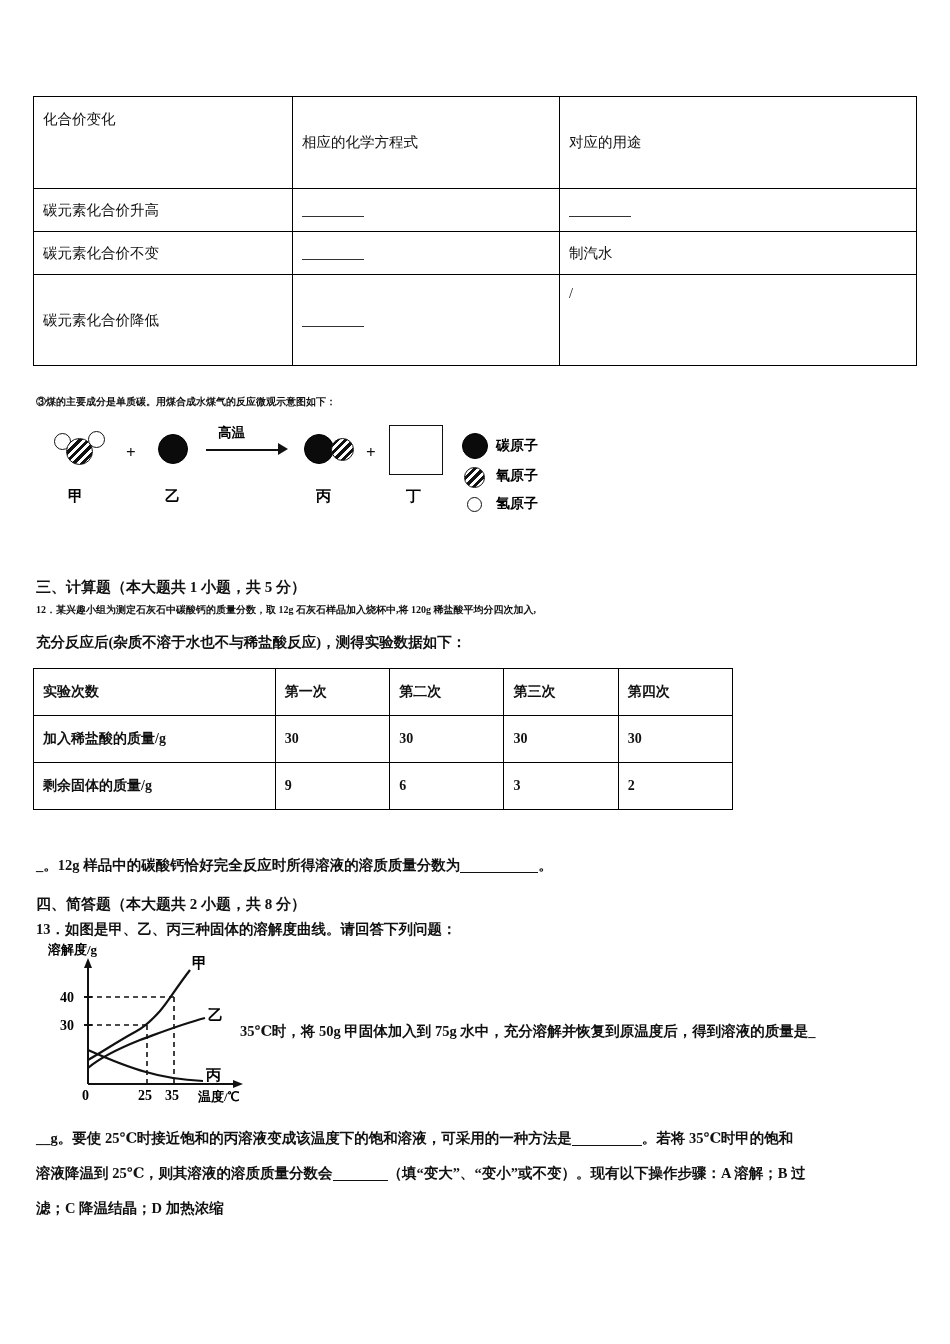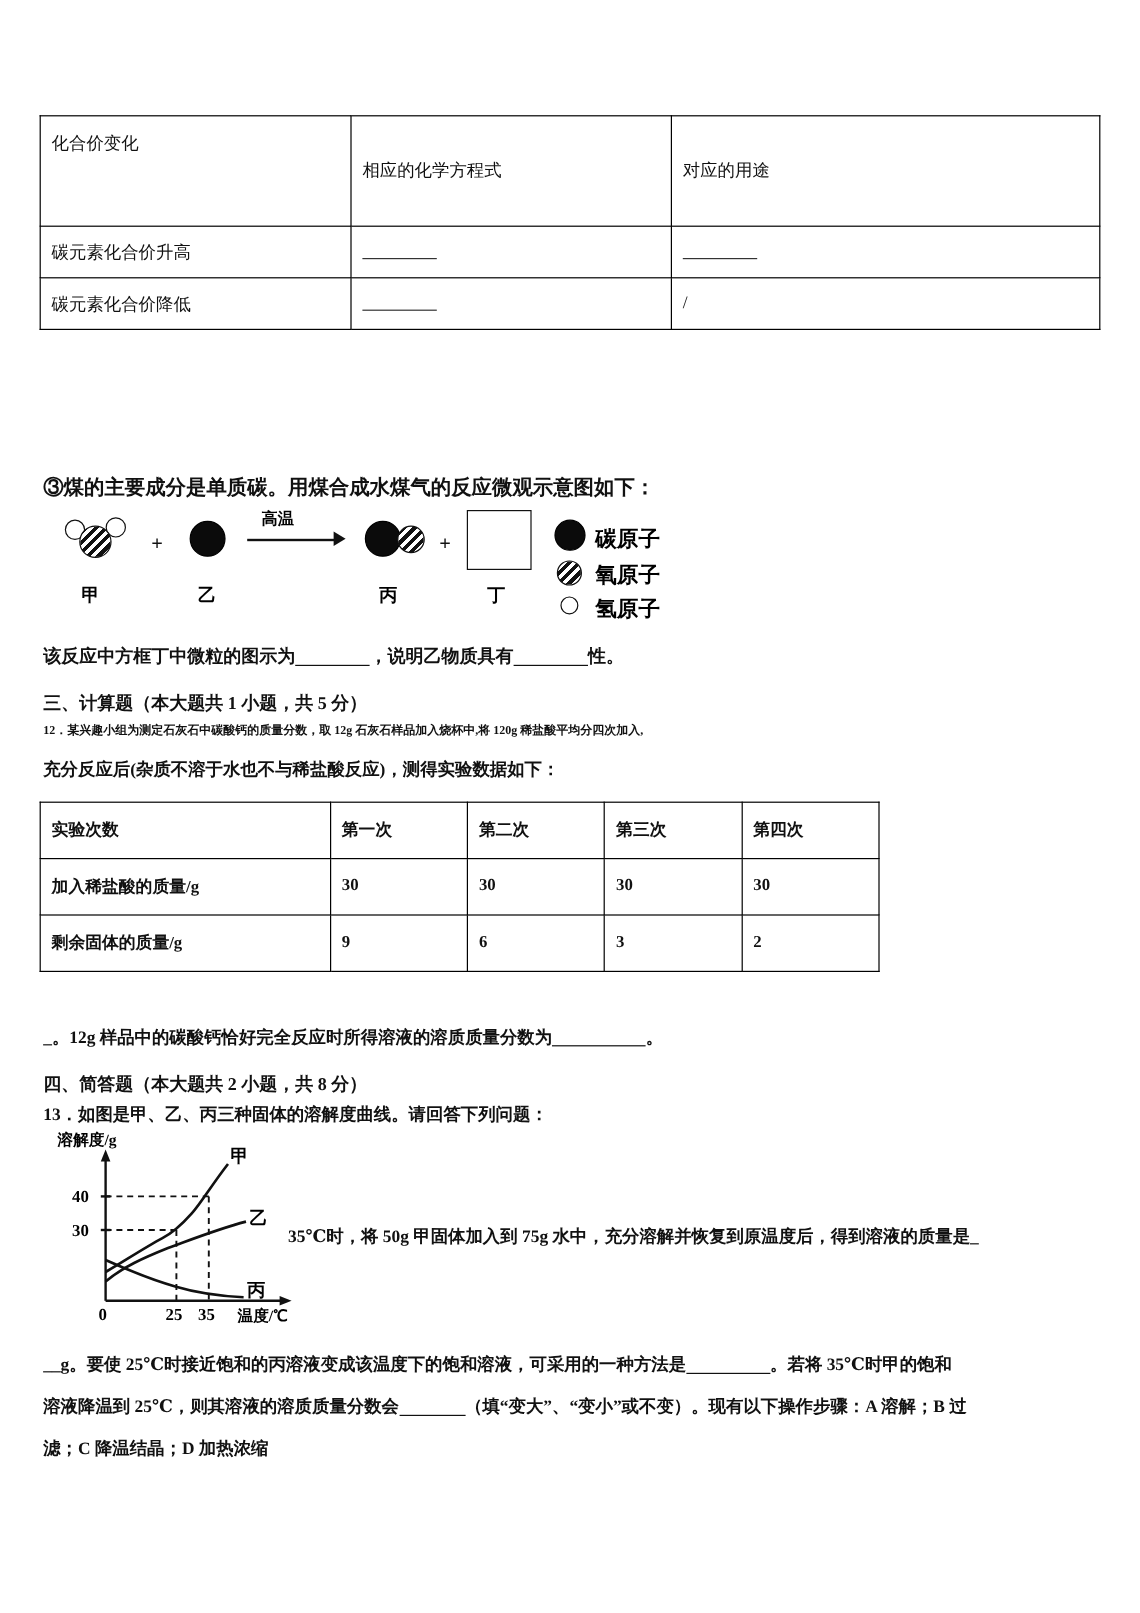--- a/index.html
+++ b/index.html
@@ -57,21 +57,21 @@
     background-image:repeating-linear-gradient(-45deg,#111 0px,#111 3px,#fff 3px,#fff 6px);
   }
   .plus{position:absolute;font-size:17px;font-weight:bold;color:#111;}
   .arrow-wrap{position:absolute;}
   .arrow-line{position:absolute;left:0;top:10px;height:0;border-top:2px solid #111;width:74px;}
   .arrow-head{position:absolute;left:72px;top:4px;width:0;height:0;
     border-left:10px solid #111;border-top:6px solid transparent;border-bottom:6px solid transparent;}
   .arrow-label{position:absolute;left:12px;top:-15px;font-size:13.5px;font-weight:bold;white-space:nowrap;}
   .tbox{position:absolute;border:1.6px solid #111;background:#fff;}
   .mlabel{position:absolute;font-size:15px;font-weight:bold;}
-  .legend-item{position:absolute;font-size:18px;font-weight:bold;white-space:nowrap;}
+  .legend-item{position:absolute;font-size:14px;font-weight:bold;white-space:nowrap;}
 
   
   #chart{position:absolute;left:40px;top:940px;width:250px;height:165px;}
   #chart svg{display:block;}
 </style>
 </head>
 <body>
 
 <div class="page">
 
@@ -81,28 +81,33 @@
       <td class="c1">化合价变化</td>
       <td class="c2">相应的化学方程式</td>
       <td class="c3">对应的用途</td>
     </tr>
     <tr>
       <td class="c1">碳元素化合价升高</td>
       <td class="c2"><span class="blank-line"></span></td>
       <td class="c3"><span class="blank-line"></span></td>
     </tr>
     <tr>
+      <td class="c1">碳元素化合价不变</td>
+      <td class="c2"><span class="blank-line"></span></td>
+      <td class="c3">制汽水</td>
+    </tr>
+    <tr>
       <td class="c1">碳元素化合价降低</td>
       <td class="c2"><span class="blank-line"></span></td>
       <td class="c3">/</td>
     </tr>
   </tbody>
     </table>
 
-  <div class="txt bold" style="left:36px;top:394px;font-size:17px;">③煤的主要成分是单质碳。用煤合成水煤气的反应微观示意图如下：</div>
+  <div class="txt bold" style="left:36px;top:394px;font-size:10px;">③煤的主要成分是单质碳。用煤合成水煤气的反应微观示意图如下：</div>
 
   <div id="micro">
 
     <div class="atom h-atom" style="left:6px;top:8px;width:17px;height:17px;"></div>
     <div class="atom h-atom" style="left:40px;top:6px;width:17px;height:17px;"></div>
     <div class="atom o-atom" style="left:18px;top:13px;width:27px;height:27px;"></div>
     <div class="mlabel" style="left:20px;top:62px;">甲</div>
 
     <div class="plus" style="left:78px;top:18px;">+</div>
 
@@ -127,23 +132,20 @@
     <div class="atom c-atom" style="left:414px;top:8px;width:26px;height:26px;"></div>
     <div class="legend-item" style="left:448px;top:12px;">碳原子</div>
 
     <div class="atom o-atom" style="left:416px;top:42px;width:21px;height:21px;"></div>
     <div class="legend-item" style="left:448px;top:42px;">氧原子</div>
 
     <div class="atom h-atom" style="left:419px;top:72px;width:15px;height:15px;"></div>
     <div class="legend-item" style="left:448px;top:70px;">氢原子</div>
   </div>
 
-  <div class="txt bold" style="left:36px;top:537px;font-size:15px;">
-    <span>该反应中方框丁中微粒的图示为</span><span class="u" style="width:62px;"></span><span>，说明乙物质具有</span><span class="u" style="width:62px;"></span><span>性。</span>
-  </div>
 
   <div class="txt sec-head" style="left:36px;top:576px;">三、计算题（本大题共 1 小题，共 5 分）</div>
 
   <div class="txt" style="left:36px;top:602px;font-size:10px;font-weight:bold;">12．某兴趣小组为测定石灰石中碳酸钙的质量分数，取 12g 石灰石样品加入烧杯中,将 120g 稀盐酸平均分四次加入,</div>
   <div class="txt" style="left:36px;top:632px;font-size:14.5px;font-weight:bold;">充分反应后(杂质不溶于水也不与稀盐酸反应)，测得实验数据如下：</div>
 
   <table id="exp-table">
     <tbody>
         <tr>
       <td class="lbl">实验次数</td>

